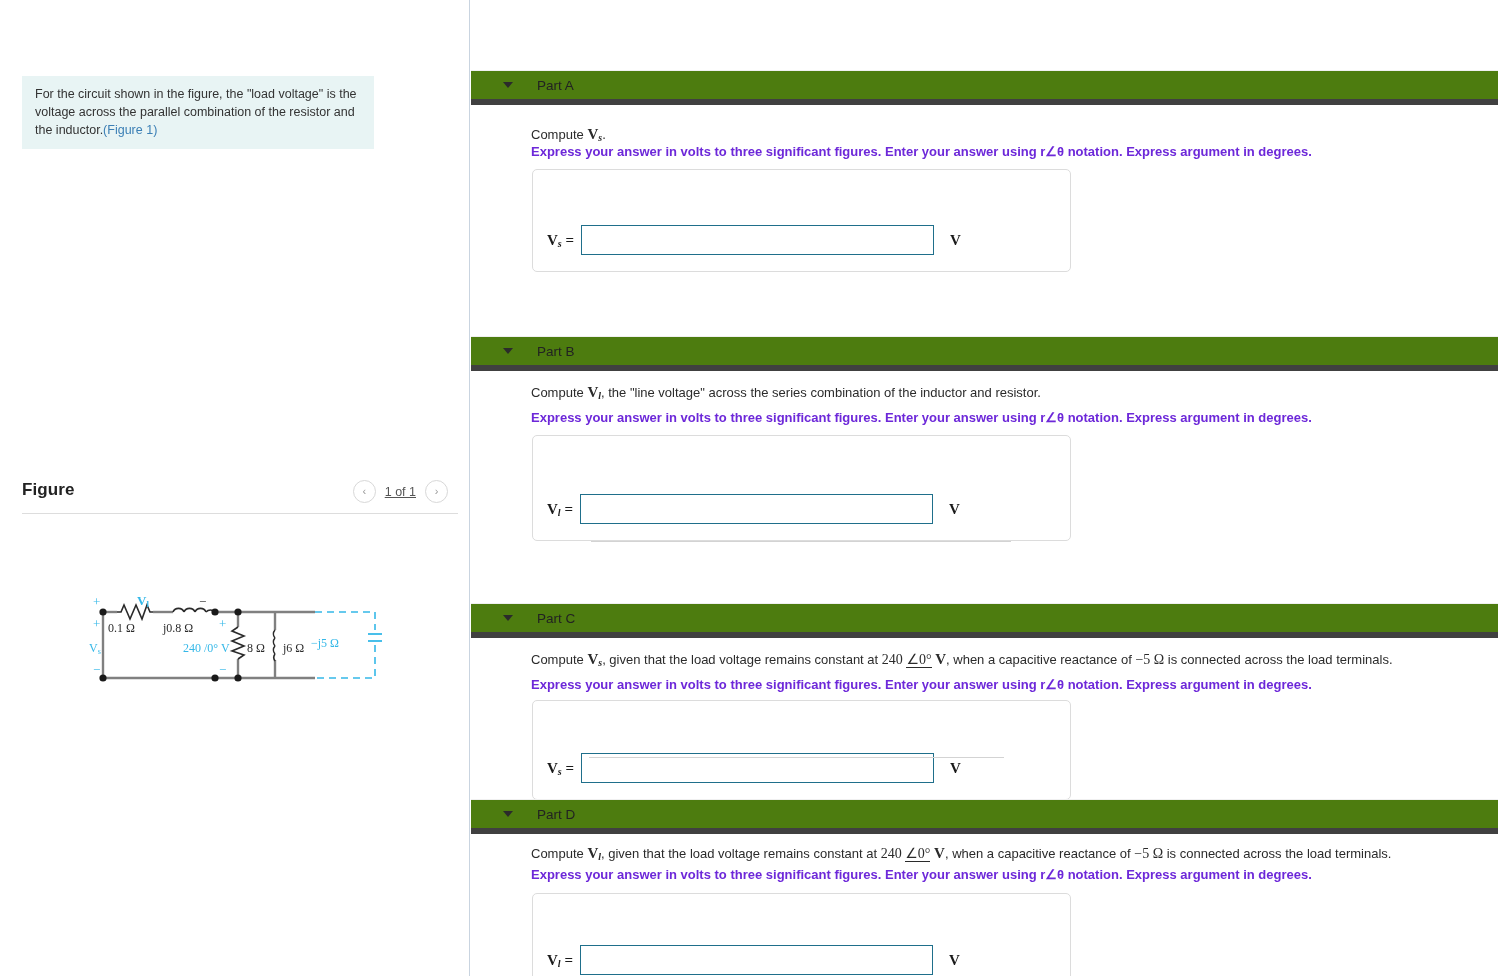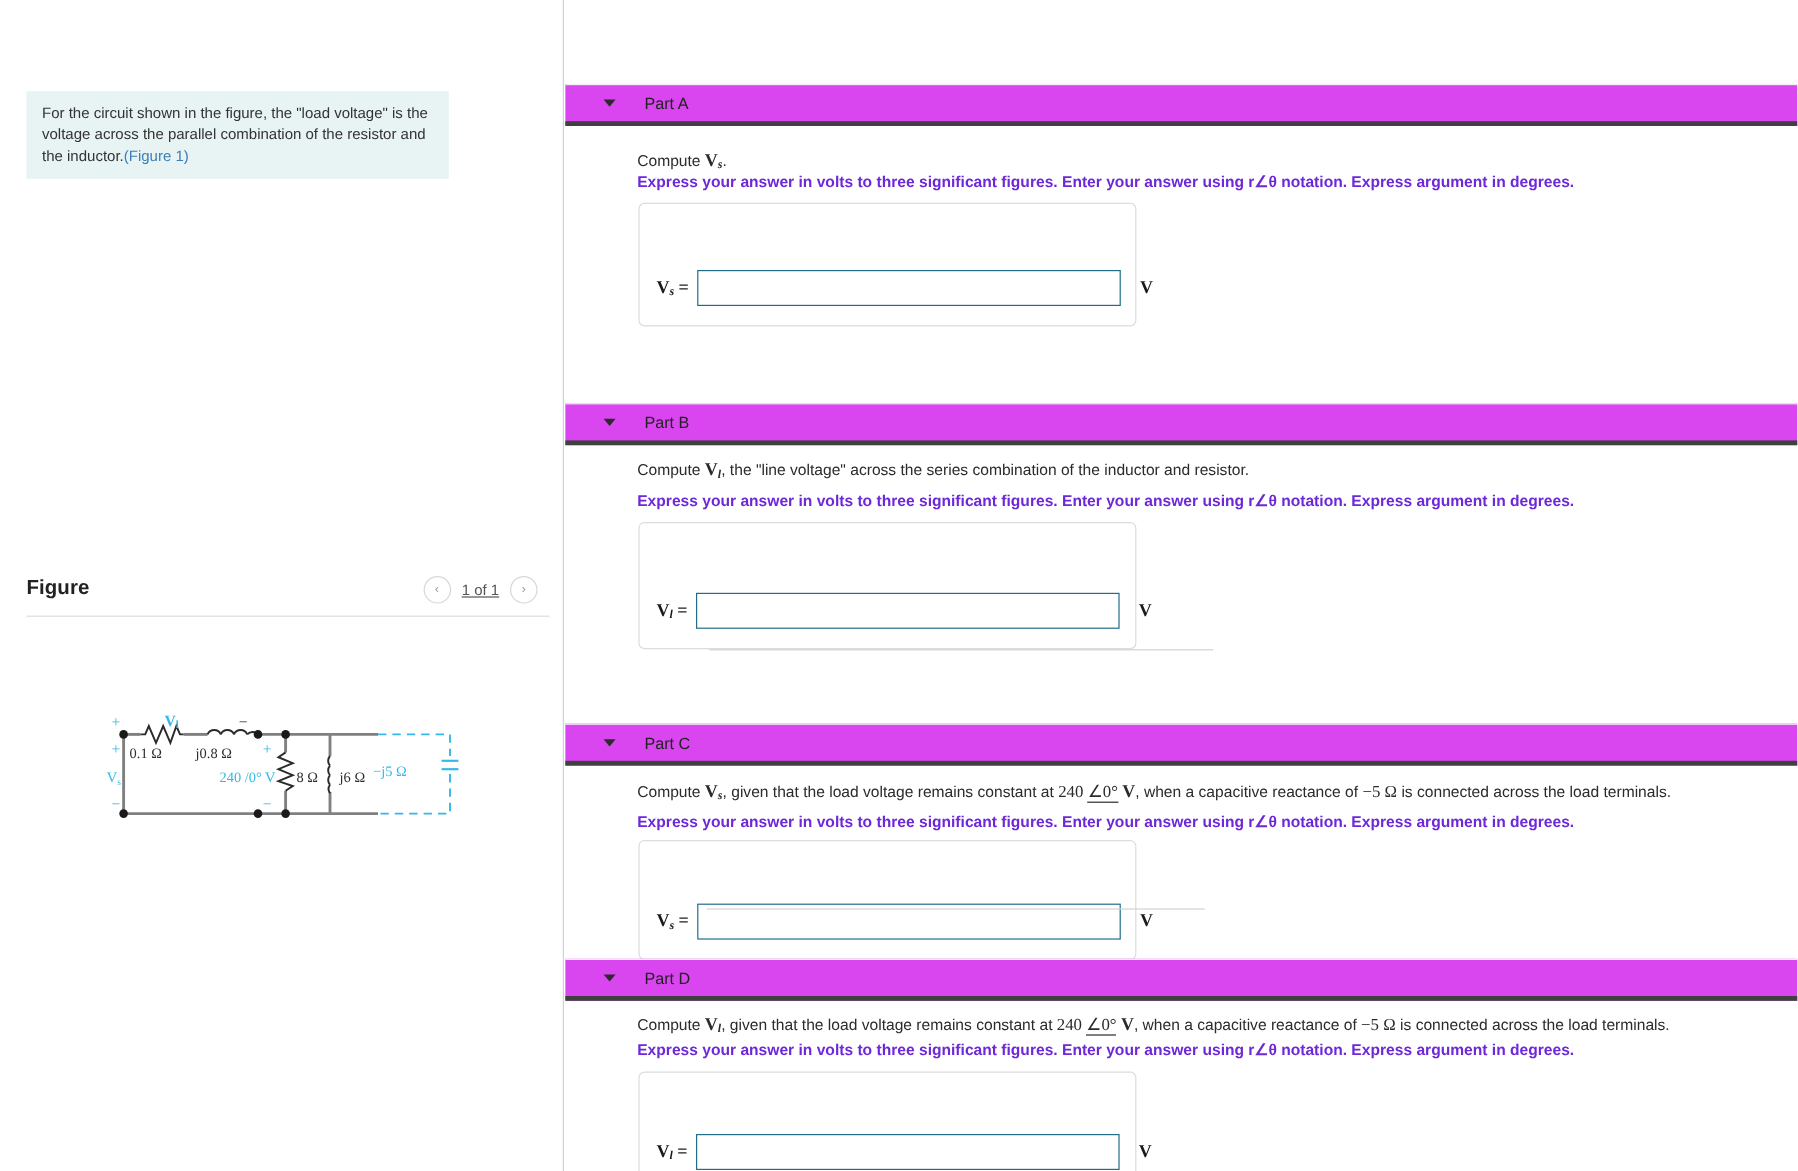--- a/index.html
+++ b/index.html
@@ -101,23 +101,23 @@
     left: 471px; top: 0;
     width: 1027px; height: 976px;
     background: #ffffff;
     overflow: hidden;
   }
   .part-header {
     position: absolute;
     left: 0;
     width: 1027px;
     height: 35px;
-    background: #d946ef;
+    background: #4d7c0f;
     border-top: 1px solid #f0f0f0;
-    border-bottom: 4px solid #404040;
+    border-bottom: 6px solid #404040;
     display: flex;
     align-items: center;
     cursor: pointer;
   }
   .part-caret {
     margin-left: 32px;
     margin-right: 24px;
     width: 0; height: 0;
     border-left: 5px solid transparent;
     border-right: 5px solid transparent;
@@ -146,21 +146,21 @@
     white-space: nowrap;
   }
   .vb { font-family: "Liberation Serif", serif; font-weight: bold; font-size: 15px; }
   .sub { font-size: 10px; font-style: italic; vertical-align: -2px; }
   .mathrm { font-family: "Liberation Serif", serif; font-size: 14px; }
   .uline { border-bottom: 1px solid #2b2b2b; }
 
   .answer-box {
     position: absolute;
     left: 61px;
-    width: 415px;
+    width: 539px;
     border: 1px solid #dcdcdc;
     border-radius: 5px;
     background: #ffffff;
   }
   .answer-row {
     position: absolute;
     left: 14px;
     bottom: 16px;
     display: flex;
     align-items: center;

